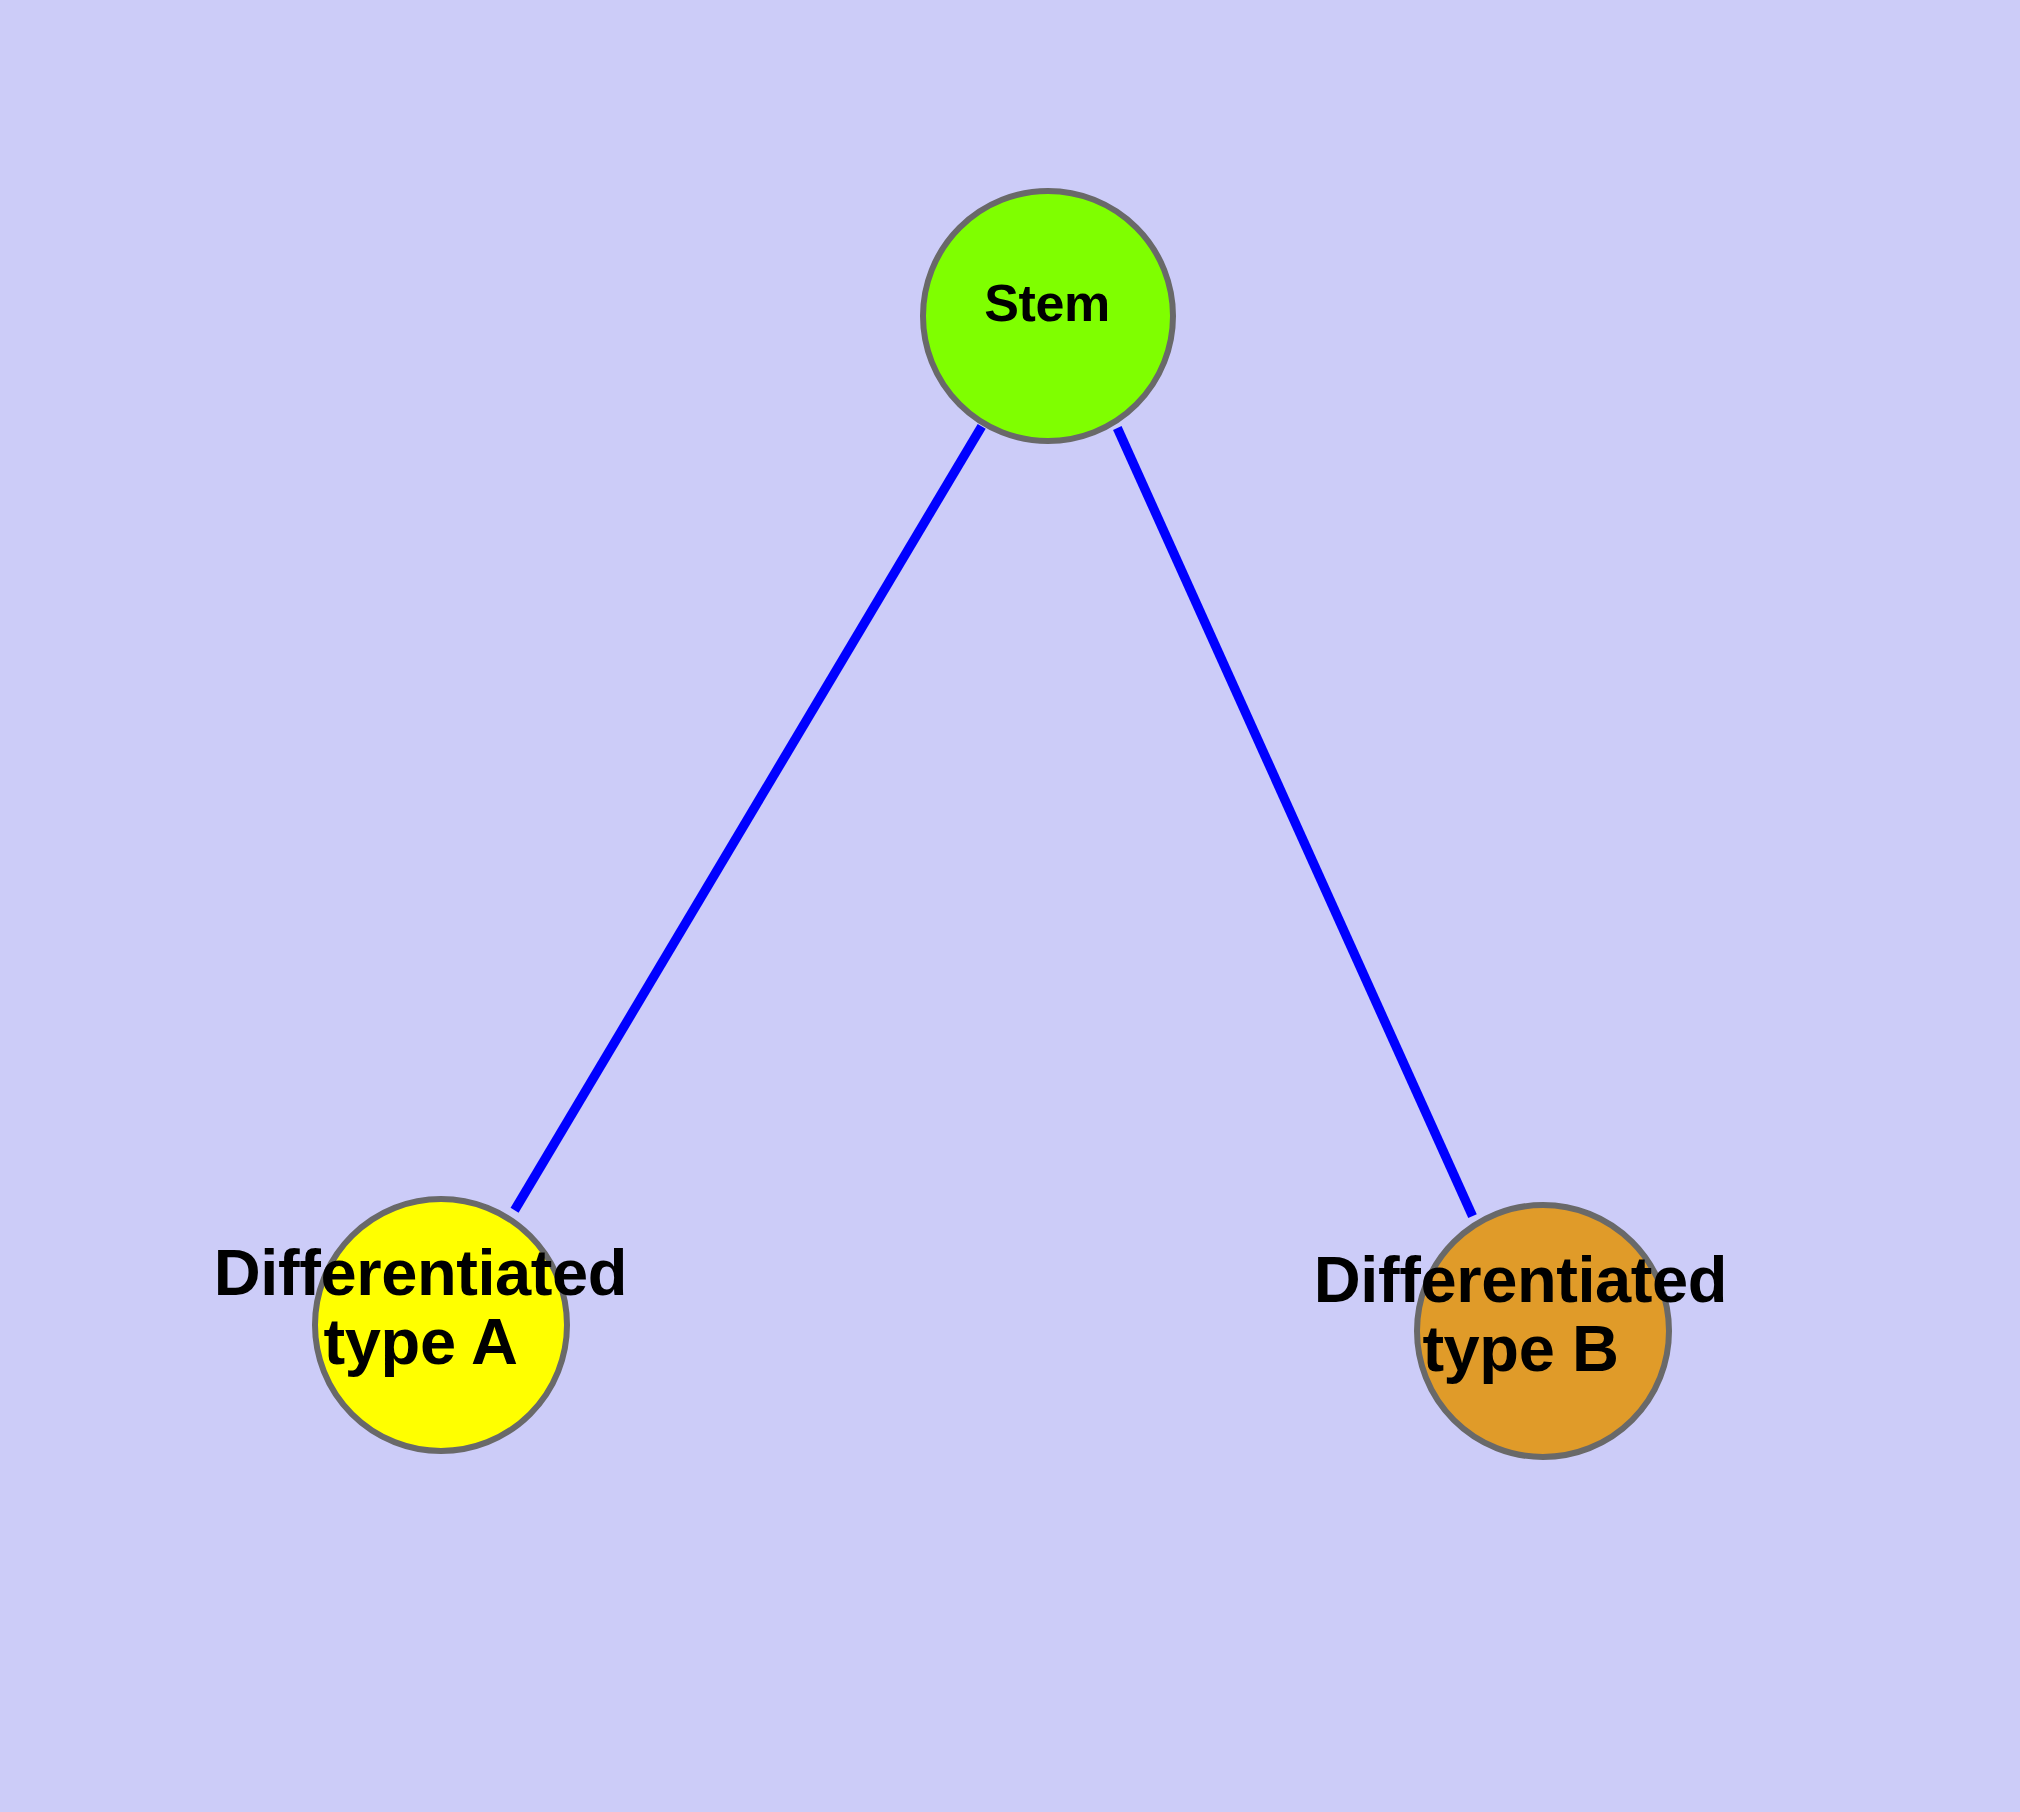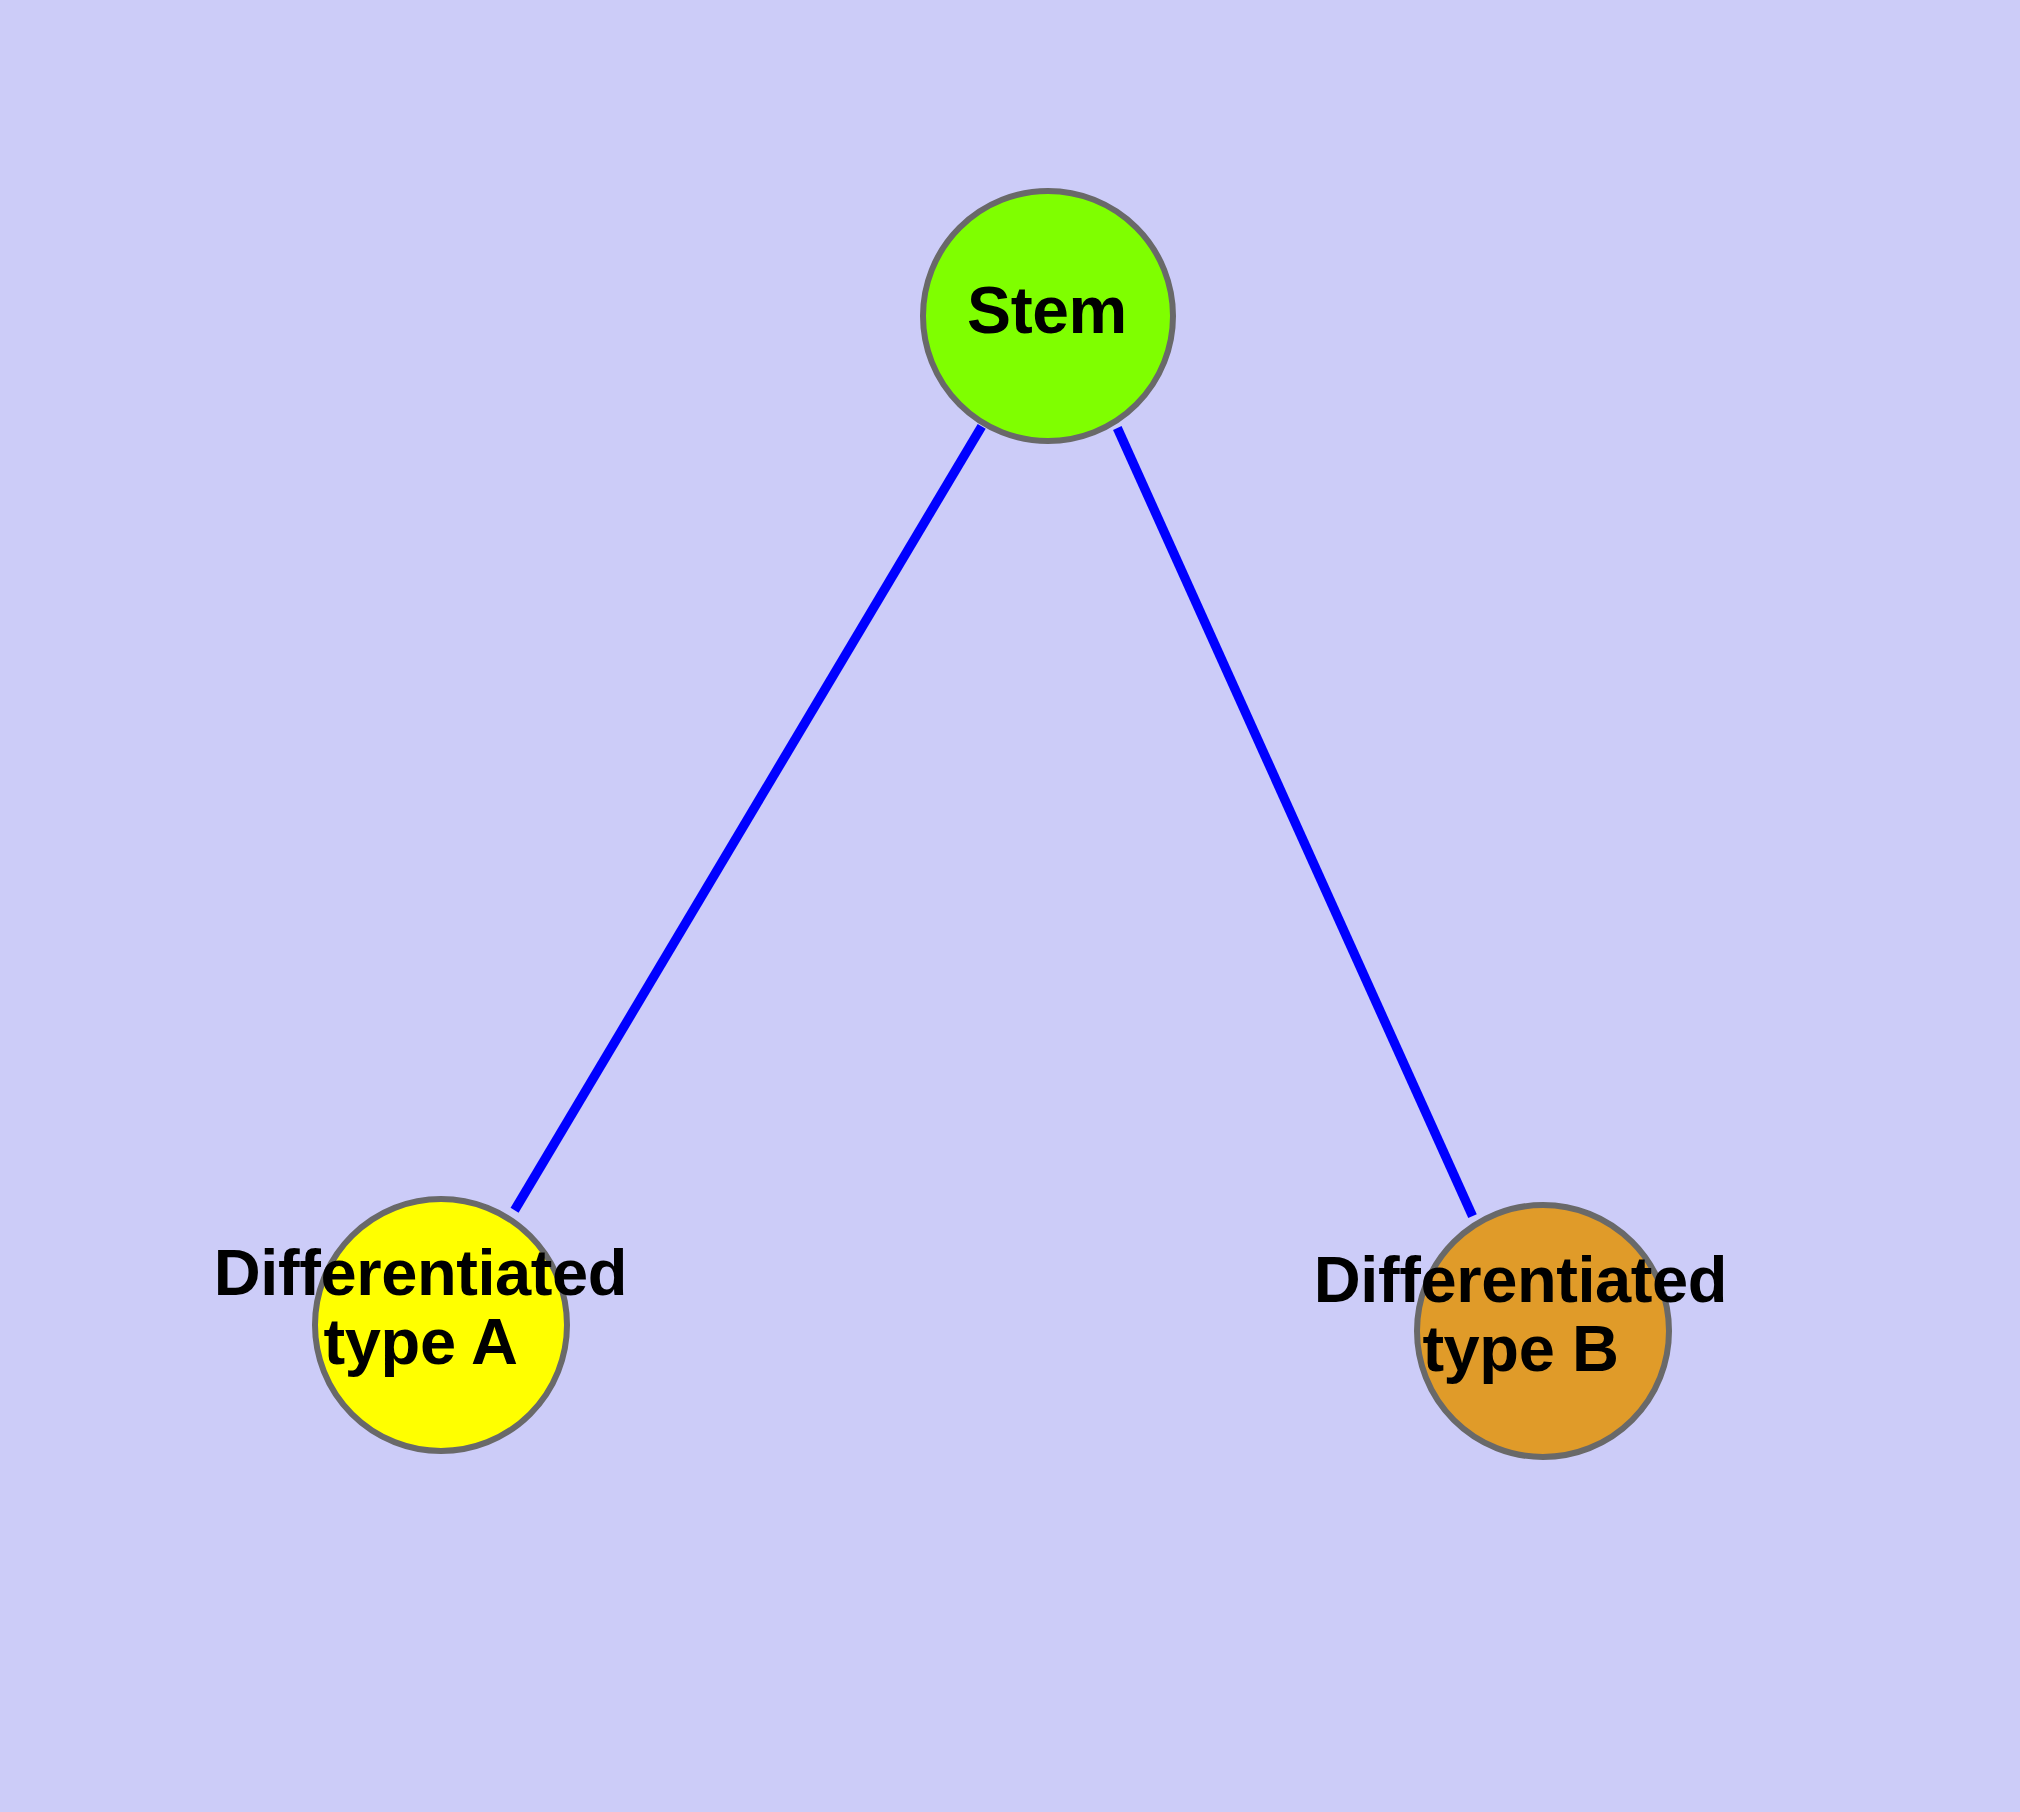--- a/index.html
+++ b/index.html
@@ -56,21 +56,21 @@
     font-weight: bold;
     text-align: center;
     line-height: 1.06;
     white-space: pre-line;
     letter-spacing: -0.4px;
   }
   #label-stem {
     left: 920px;
     top: 276px;
     width: 254px;
-    font-size: 66px;
+    font-size: 52px;
   }
   #label-diff-a {
     left: 166px;
     top: 1239px;
     width: 509px;
     font-size: 65px;
   }
   #label-diff-b {
     left: 1266px;
     top: 1246px;

